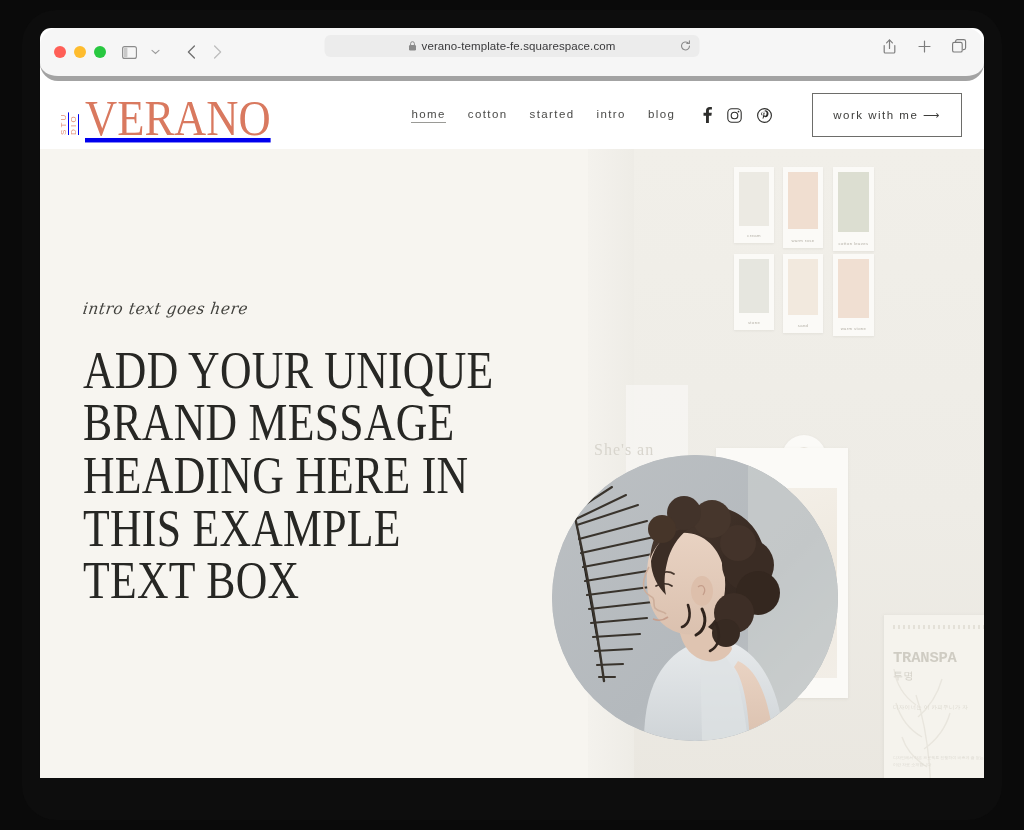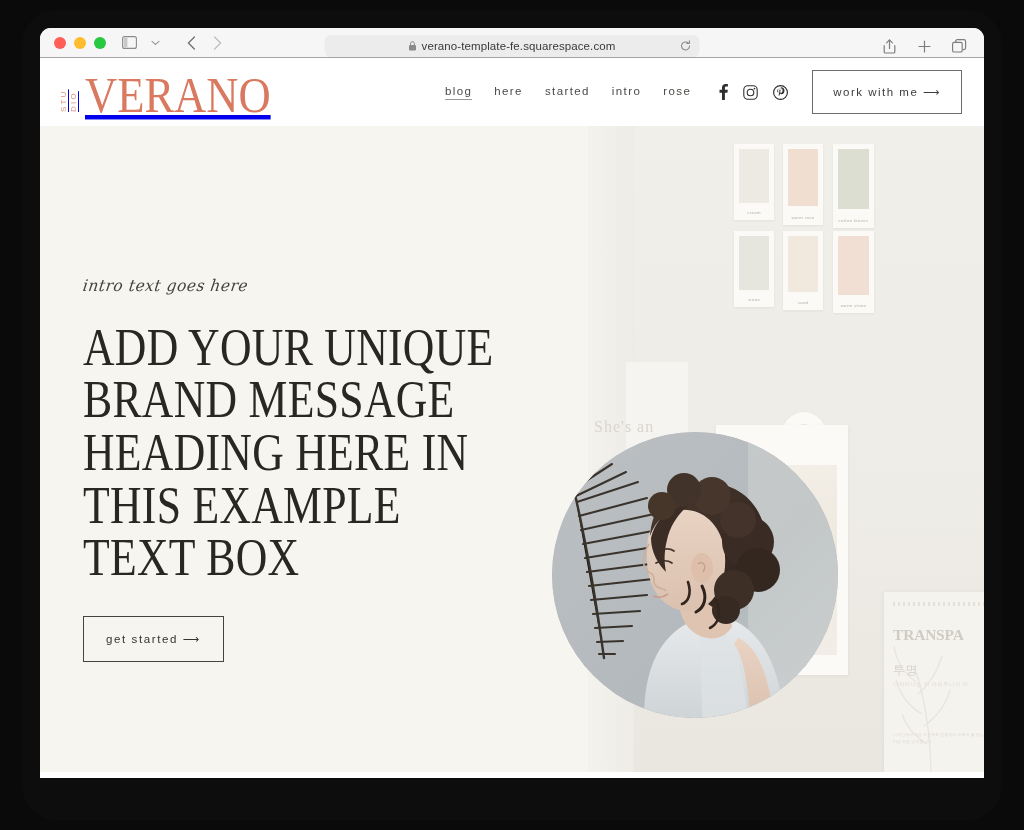--- a/index.html
+++ b/index.html
@@ -26,26 +26,27 @@
     width: 944px; height: 750px;
     background: #ffffff;
     border-radius: 11px 11px 0 0;
     overflow: hidden;
     box-shadow: 0 0 0 0.5px rgba(0,0,0,.10);
   }
 
   
   #browser-toolbar {
     position: relative;
-    height: 30px;
+    height: 53px;
     background: #f6f6f6;
-    border-bottom: 1px solid #a3a3a3;
+    border-bottom: 5px solid #a3a3a3;
     display: flex;
     align-items: center;
     padding: 0 14px;
+    border-radius: 18px;
   }
   .traffic-lights { display: flex; gap: 8px; align-items: center; }
   .light { width: 12px; height: 12px; border-radius: 50%; display: block; }
   .light.red    { background: #ff5f57; }
   .light.yellow { background: #febc2e; }
   .light.green  { background: #28c840; }
 
   .tb-group { display: flex; align-items: center; }
   .tb-btn {
     width: 26px; height: 24px;
@@ -141,21 +142,21 @@
     text-decoration: none;
     padding-bottom: 2px;
   }
   .nav-link.active {
     border-bottom: 1px solid #9a9a96;
   }
   #social-icons { display: flex; align-items: center; gap: 15px; margin-left: 6px; }
   .social-ico { color: #2e2e2c; display: flex; align-items: center; }
 
   #work-with-me {
-    margin-left: 24px;
+    margin-left: 40px;
     border: 1px solid #6d6d6a;
     padding: 14px 20px;
     font-size: 11.5px;
     letter-spacing: 1.5px;
     color: #3d3d3b;
     background: transparent;
     white-space: nowrap;
     cursor: pointer;
     font-family: "Liberation Sans", sans-serif;
   }
@@ -276,30 +277,30 @@
   #mb-mag {
     position: absolute;
     left: 296px; top: 466px;
     width: 112px; height: 210px;
     background: #f5f3ed;
     box-shadow: -1px 0 3px rgba(120,115,105,.08);
     overflow: hidden;
   }
   #mb-mag-title {
     position: absolute; left: 9px; top: 34px;
-    font-family: Liberation Serif, serif;
+    font-family: Liberation Mono, monospace;
     font-size: 15.5px;
     font-weight: 700;
     letter-spacing: -.2px;
     color: #cfccc3;
     white-space: nowrap;
   }
   #mb-mag-kr {
-    position: absolute; left: 9px; top: 70px;
-    font-size: 12px; color: #d3d0c7; letter-spacing: .5px;
+    position: absolute; left: 9px; top: 54px;
+    font-size: 10px; color: #d3d0c7; letter-spacing: .5px;
   }
   #mb-mag-sub {
     position: absolute; left: 9px; top: 88px;
     font-size: 5.5px; color: #dbd8cf; letter-spacing: .3px;
     line-height: 1.6; width: 100px;
   }
   #mb-mag-body {
     position: absolute; left: 9px; top: 140px;
     font-size: 4px; color: #dcd9d1; line-height: 1.7; width: 100px;
   }
@@ -422,25 +423,25 @@
 
       <a id="logo" href="#">
         <span id="logo-studio">
           <span class="logo-stack">STU</span>
           <span class="logo-stack">DIO</span>
         </span>
         <span id="logo-word">VERANO</span>
       </a>
 
       <nav id="site-nav">
-        <a class="nav-link active" href="#">blog</a>
-        <a class="nav-link" href="#">here</a>
+        <a class="nav-link active" href="#">home</a>
+        <a class="nav-link" href="#">cotton</a>
         <a class="nav-link" href="#">started</a>
         <a class="nav-link" href="#">intro</a>
-        <a class="nav-link" href="#">rose</a>
+        <a class="nav-link" href="#">blog</a>
 
         <span id="social-icons">
           <a class="social-ico" href="#">
             <svg width="9" height="16" viewBox="0 0 9 16">
                 <path d="M5.9 16V8.7h2.5l.4-2.9H5.9V4c0-.8.2-1.4 1.5-1.4h1.5V0C8.6 0 7.7 0 6.7 0 4.5 0 3 1.3 3 3.7v2.1H.5v2.9H3V16h2.9z" fill="#2e2e2c"></path>
               </svg>
           </a>
           <a class="social-ico" href="#">
             <svg width="15" height="15" viewBox="0 0 15 15">
               <rect x="0.8" y="0.8" width="13.4" height="13.4" rx="4" stroke="#2e2e2c" stroke-width="1.1" fill="none"></rect>
@@ -523,21 +524,20 @@
               <path d="M41 122 C28 114 20 104 16 92"></path>
             </g>
           </svg>
         </div>
       </div>
 
       <div id="hero-left">
         <div id="hero-copy">
           <div id="intro-text">intro text goes here</div>
           <h1 id="hero-heading">ADD YOUR UNIQUE BRAND MESSAGE HEADING HERE IN THIS EXAMPLE TEXT BOX</h1>
-          <button id="get-started">get started  ⟶</button>
         </div>
       </div>
 
       <div id="portrait">
         <svg width="286" height="286" viewBox="0 0 286 286">
           <defs>
             <linearGradient id="bgG" x1="0" y1="0" x2="1" y2="1">
               <stop offset="0%" stop-color="#bcc0c3"></stop>
               <stop offset="60%" stop-color="#b4b9bd"></stop>
               <stop offset="100%" stop-color="#c6cacb"></stop>

